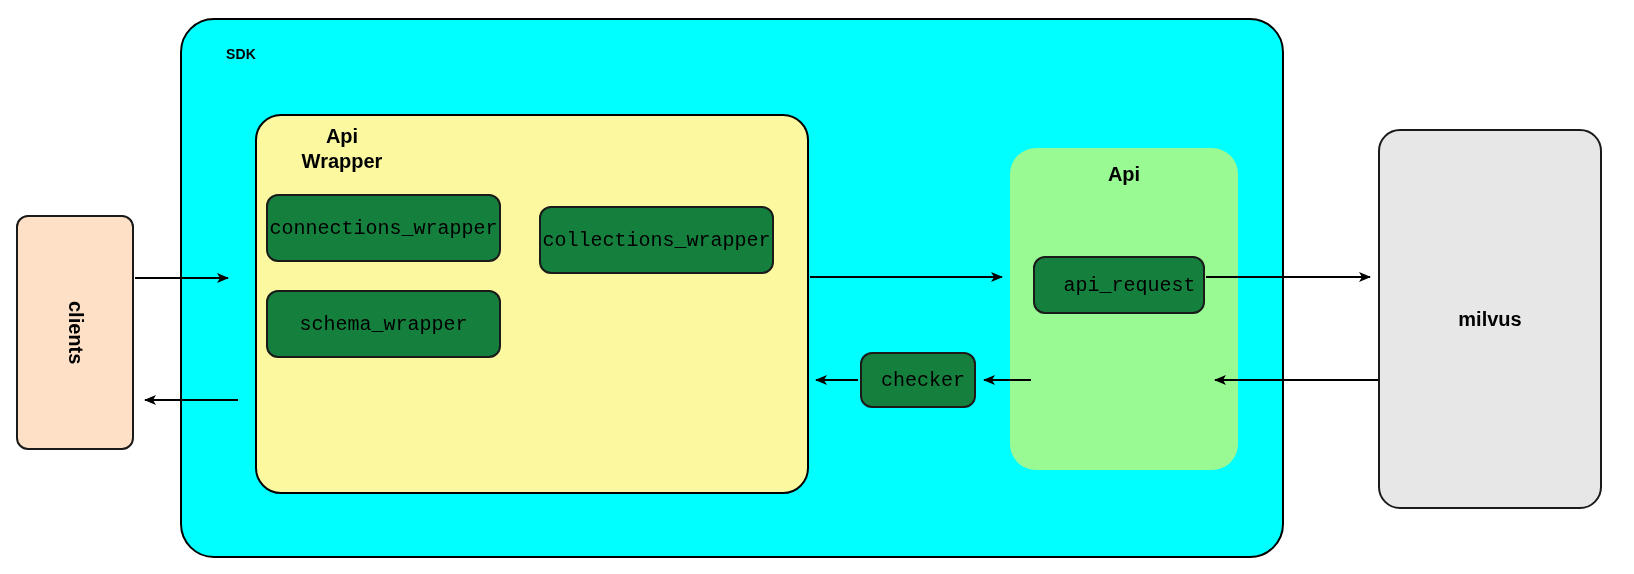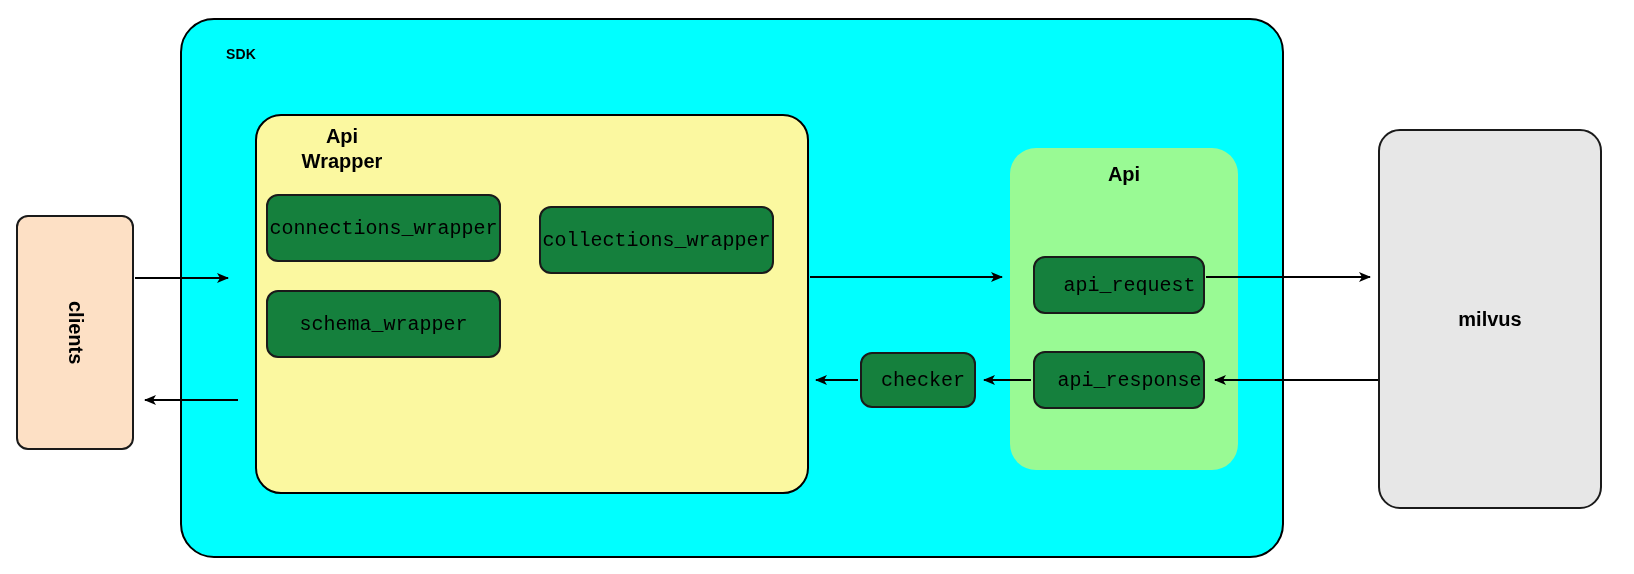--- a/index.html
+++ b/index.html
@@ -189,21 +189,20 @@
   <div class="node leaf wrap-leaf col-b row-1">collections_wrapper</div>
   <div class="node leaf wrap-leaf col-a row-2">schema_wrapper</div>
 
   <div class="node gateway-box">
     <div class="gateway-title">
       <div>Api</div>
     </div>
   </div>
 
   <div class="node leaf gw-leaf gw-row-1">api_request</div>
-  <div class="node leaf gw-leaf gw-row-2">api_response</div>
 
   <div class="node leaf checker-box">checker</div>
 
   <div class="node clients-box">
     <div class="clients-label">clients</div>
   </div>
 
   <div class="node milvus-box">milvus</div>
 
   <svg class="edges" width="1634" height="574" viewBox="0 0 1634 574">

